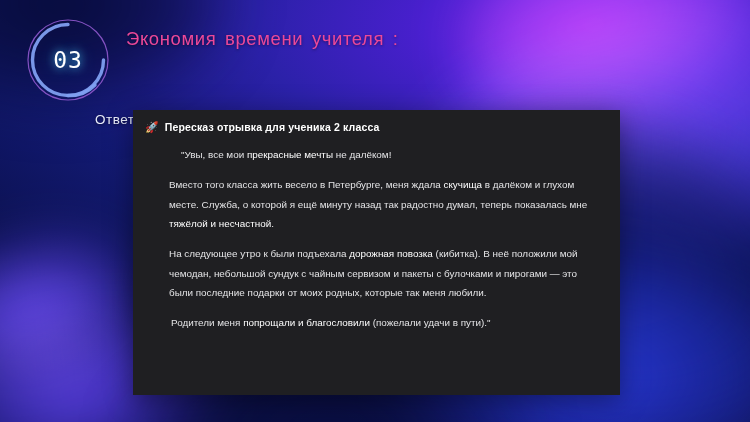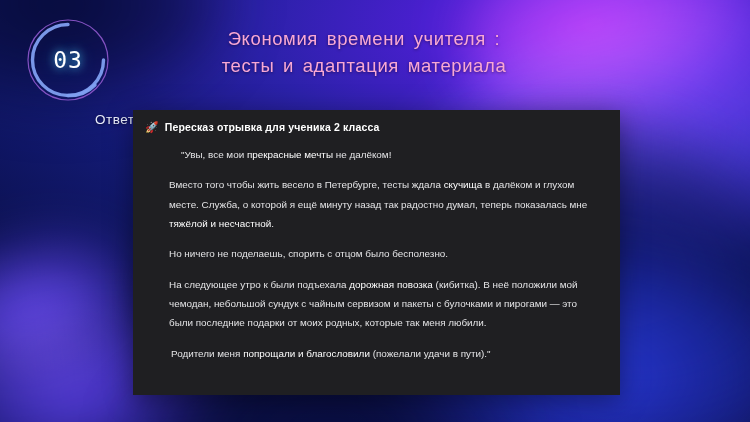--- a/index.html
+++ b/index.html
@@ -106,31 +106,30 @@
     font-size: 23px;
     font-weight: 400;
     letter-spacing: 1px;
     color: #ffffff;
     text-shadow: 0 0 8px rgba(73,200,245,.85), 0 0 16px rgba(73,200,245,.45);
   }
 
   
   .title {
     position: absolute;
-    left: 149px;
+    left: 126px;
     top: 26px;
     width: 430px;
-    color: #f9a8d4;
+    color: #ec4899;
     font-size: 18.5px;
     line-height: 1.45;
     font-weight: 400;
     letter-spacing: .6px;
     word-spacing: 3px;
     text-shadow: 0 1px 3px rgba(0,0,0,.45);
-    text-align: center;
   }
   .title-line { display: block; white-space: nowrap; }
 
   
   .answer-label {
     position: absolute;
     left: 55px;
     top: 112px;
     color: #e9edfa;
     font-size: 13.5px;
@@ -198,32 +197,30 @@
     <svg viewBox="0 0 86 86">
       <circle cx="43" cy="43" r="40" fill="none" stroke="#8a55c8" stroke-width="1.2" opacity=".95"></circle>
       <path d="M 43 7.5 A 35.5 35.5 0 1 0 78.5 43" fill="none" stroke="#7f9ff0" stroke-width="3.4" stroke-linecap="round" opacity=".95"></path>
       <path d="M 70 68 A 35.5 35.5 0 0 1 43 78.5" fill="none" stroke="#7f9ff0" stroke-width="3.4" stroke-linecap="round" opacity=".95"></path>
     </svg>
     <div class="badge-num">03</div>
   </div>
 
   <div class="title">
     <span class="title-line">Экономия  времени  учителя :</span>
-    <span class="title-line">тесты  и  адаптация  материала</span>
   </div>
 
   <div class="answer-label">Ответ :</div>
 
   <div class="card">
     <div class="card-head">
       <span class="rocket-icon">🚀</span>
       <span>Пересказ отрывка для ученика 2 класса</span>
     </div>
     <div class="card-body" id="card-body">
         <p class="para-quote"><span>"Увы, все мои </span><b>прекрасные мечты</b><span> не далёком!</span></p>
-        <p><span>Вместо того чтобы жить весело в Петербурге, тесты ждала </span><b>скучища</b><span> в далёком и глухом месте. Служба, о которой я ещё минуту назад так радостно думал, теперь показалась мне </span><b>тяжёлой и несчастной</b><span>.</span></p>
-        <p><span>Но ничего не поделаешь, спорить с отцом было бесполезно.</span></p>
+        <p><span>Вместо того класса жить весело в Петербурге, меня ждала </span><b>скучища</b><span> в далёком и глухом месте. Служба, о которой я ещё минуту назад так радостно думал, теперь показалась мне </span><b>тяжёлой и несчастной</b><span>.</span></p>
         <p><span>На следующее утро к были подъехала </span><b>дорожная повозка</b><span> (кибитка). В неё положили мой чемодан, небольшой сундук с чайным сервизом и пакеты с булочками и пирогами — это были последние подарки от моих родных, которые так меня любили.</span></p>
         <p class="para-last"><span>Родители меня </span><b>попрощали и благословили</b><span> (пожелали удачи в пути)."</span></p>
       </div>
   </div>
 
 </div>
 
 </body></html>

